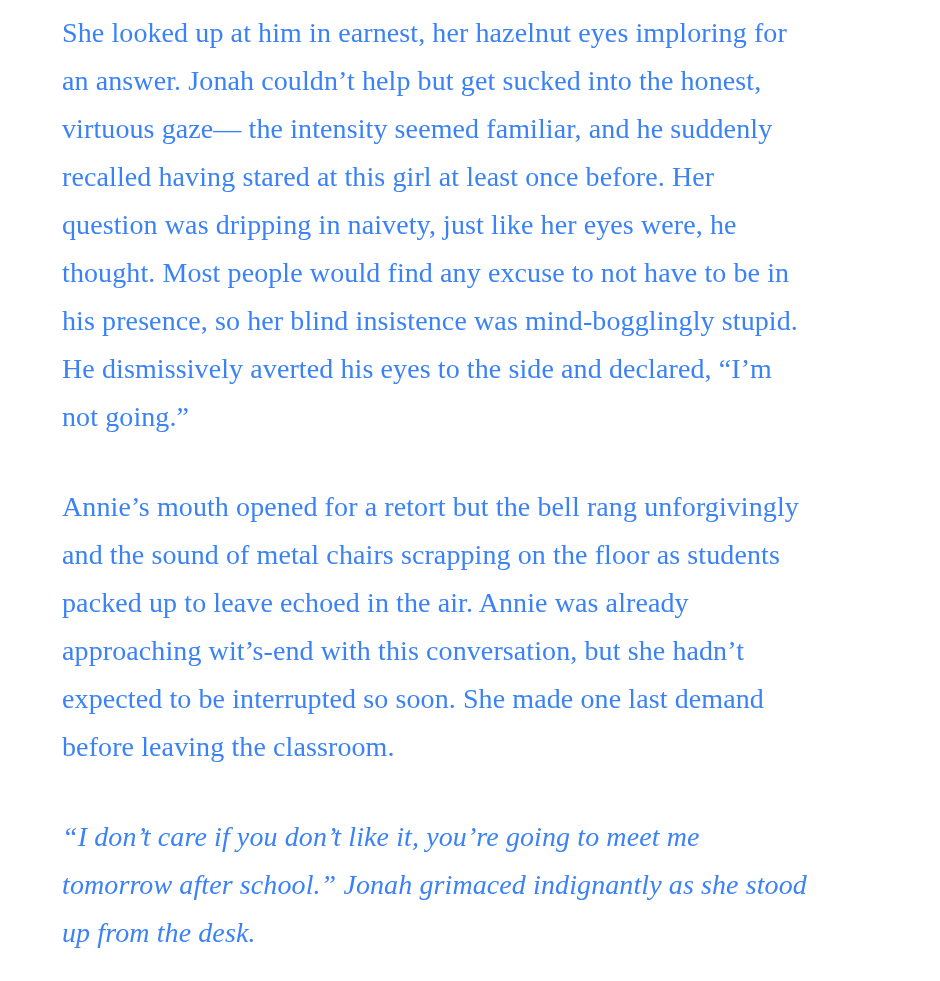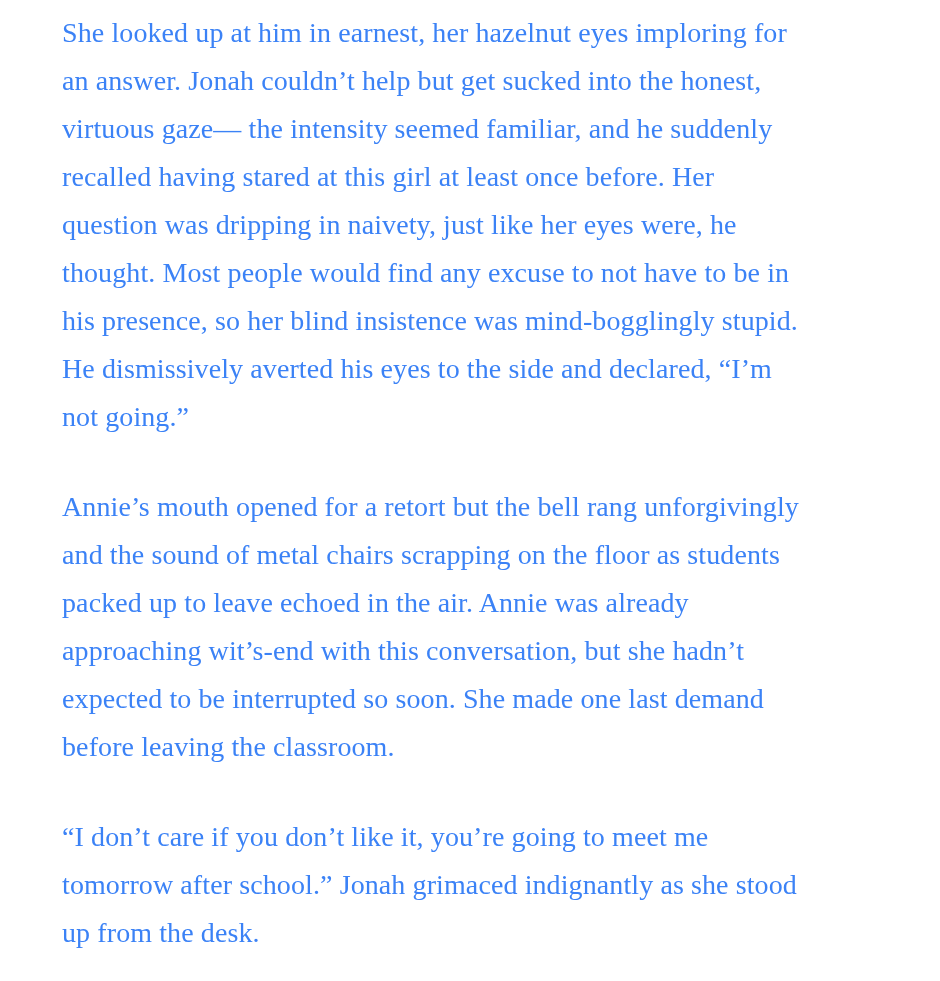--- a/index.html
+++ b/index.html
@@ -23,20 +23,21 @@
     margin: 0 0 42px 0;
     font-family: "Liberation Serif", "DejaVu Serif", serif;
     font-size: 28px;
     line-height: 48px;
     color: #3b82f6;
     white-space: pre;          
     letter-spacing: 0.1px;
   }
   .story p:last-child {
     margin-bottom: 0;
+    font-style: italic;
   }
 </style>
 </head>
 <body>
 
 <div class="page">
   <article class="story">
     <p>She looked up at him in earnest, her hazelnut eyes imploring for
 an answer. Jonah couldn’t help but get sucked into the honest,
 virtuous gaze— the intensity seemed familiar, and he suddenly

